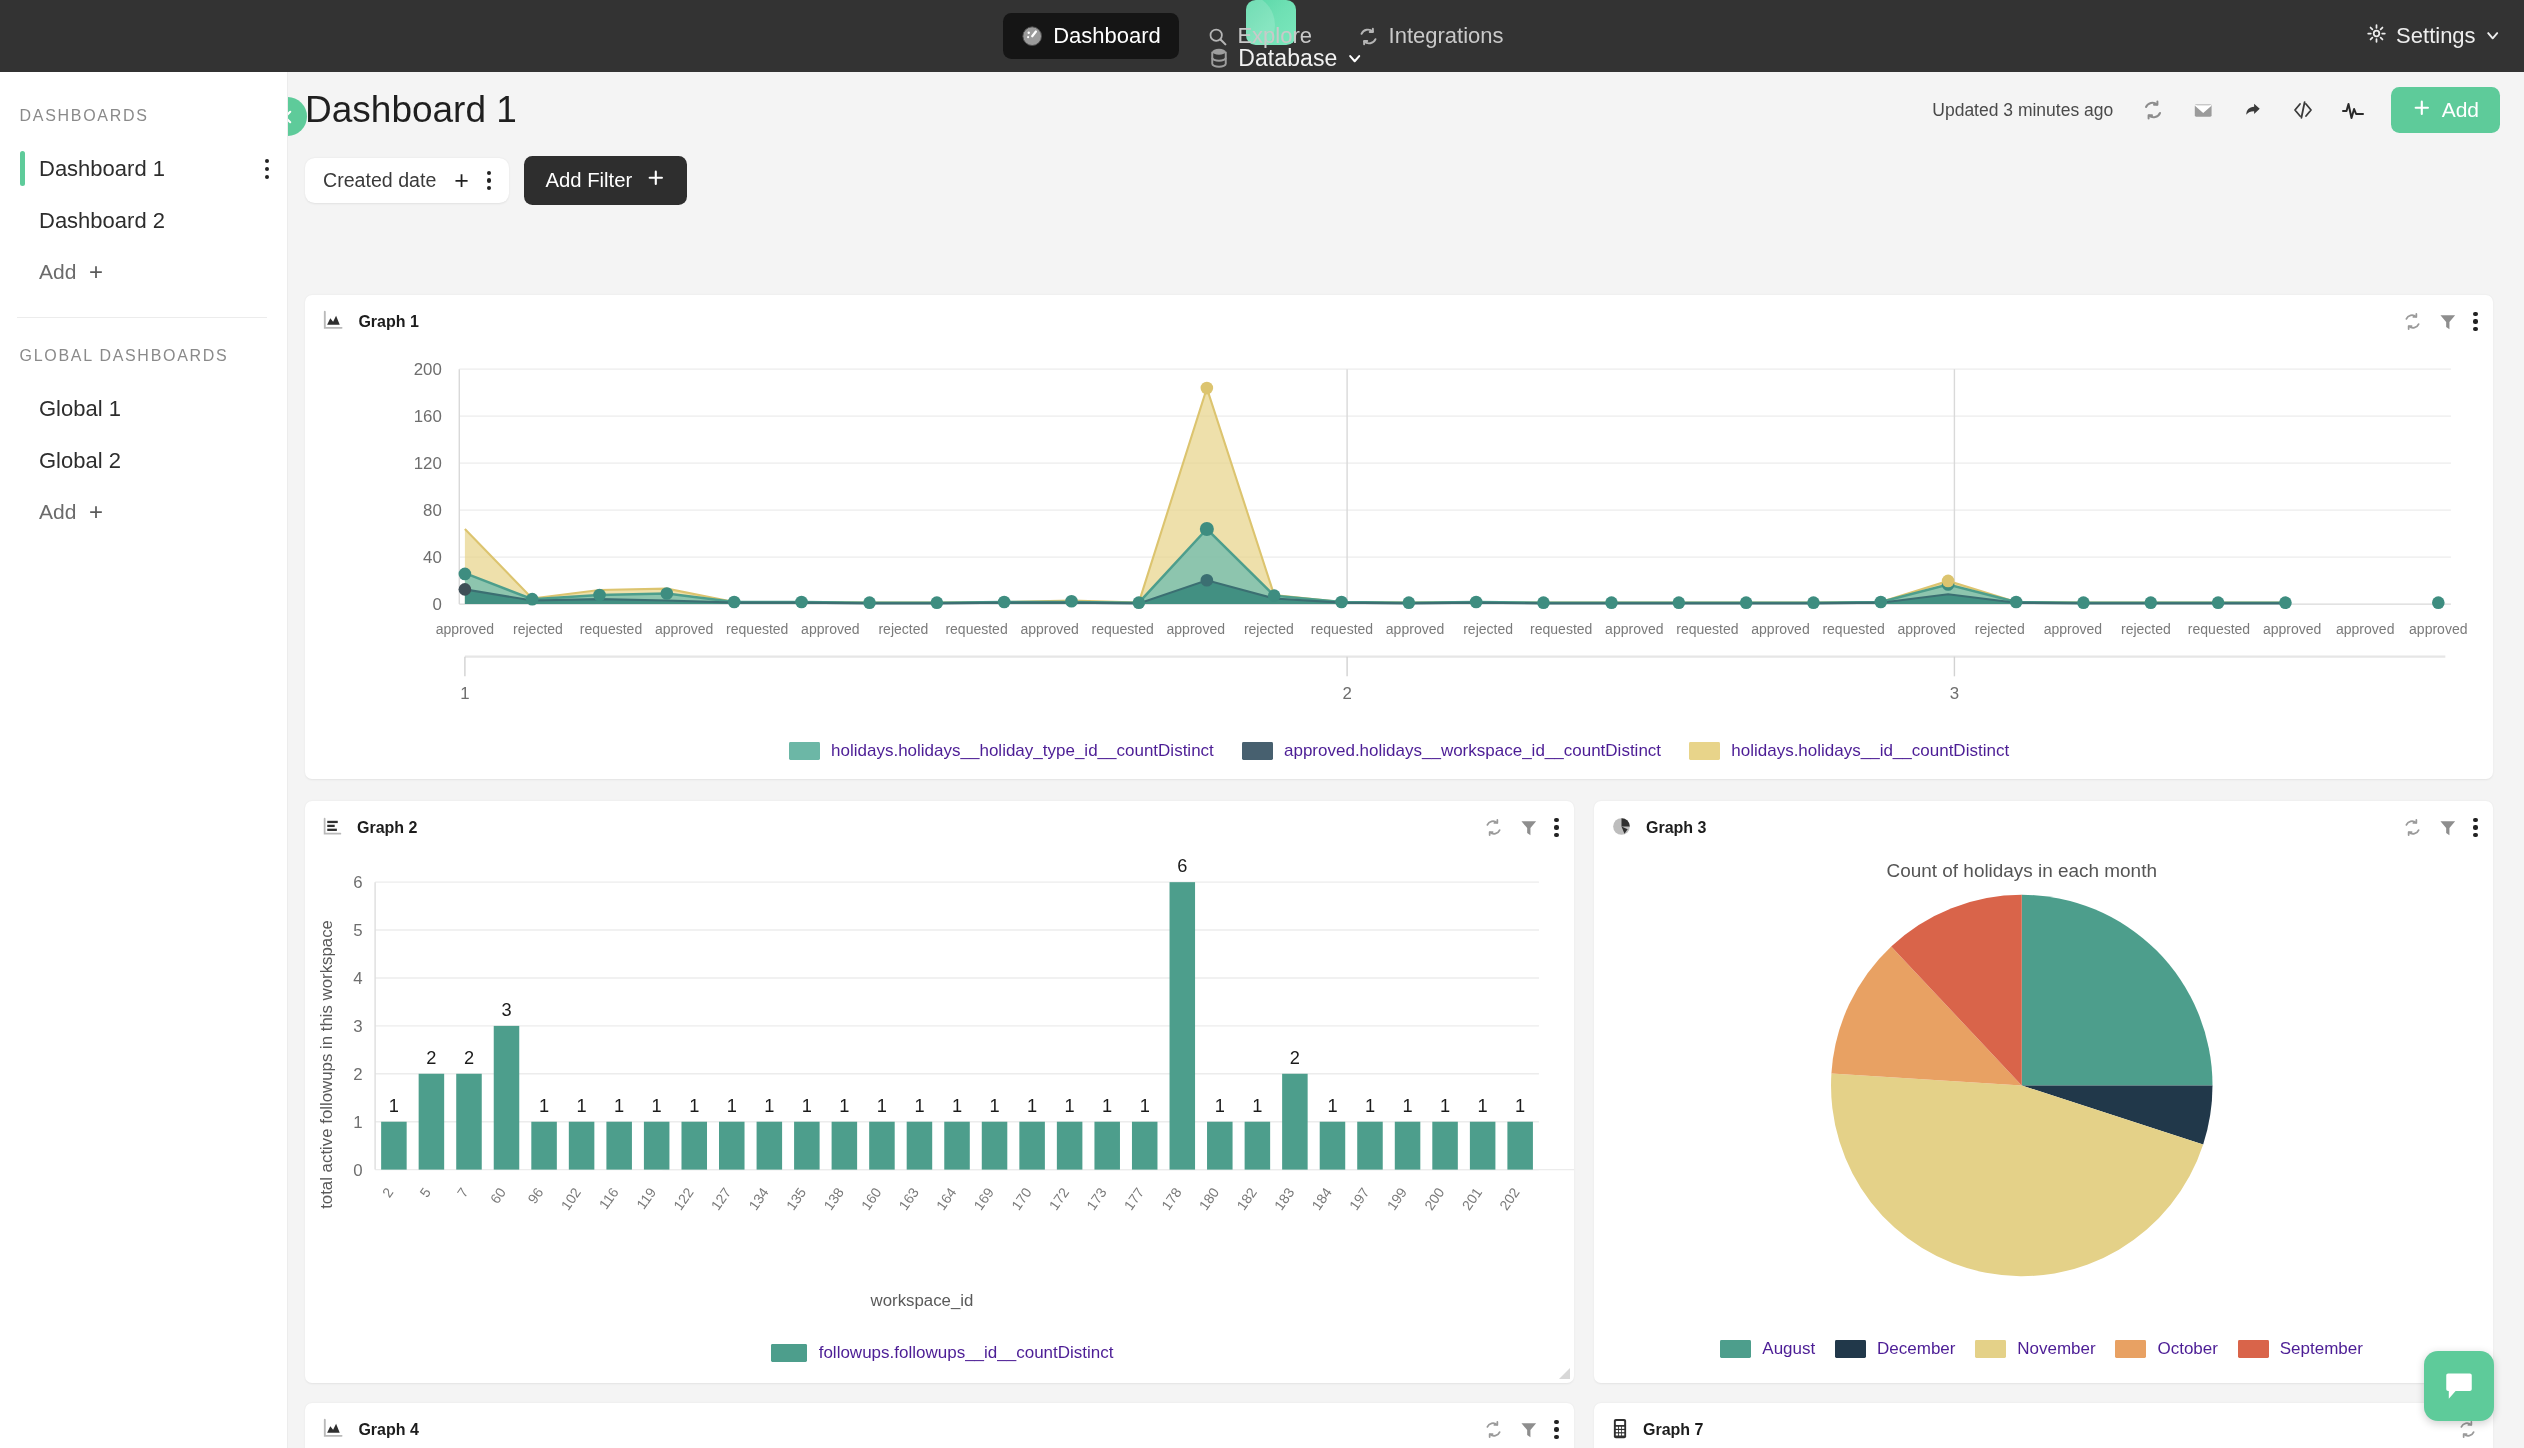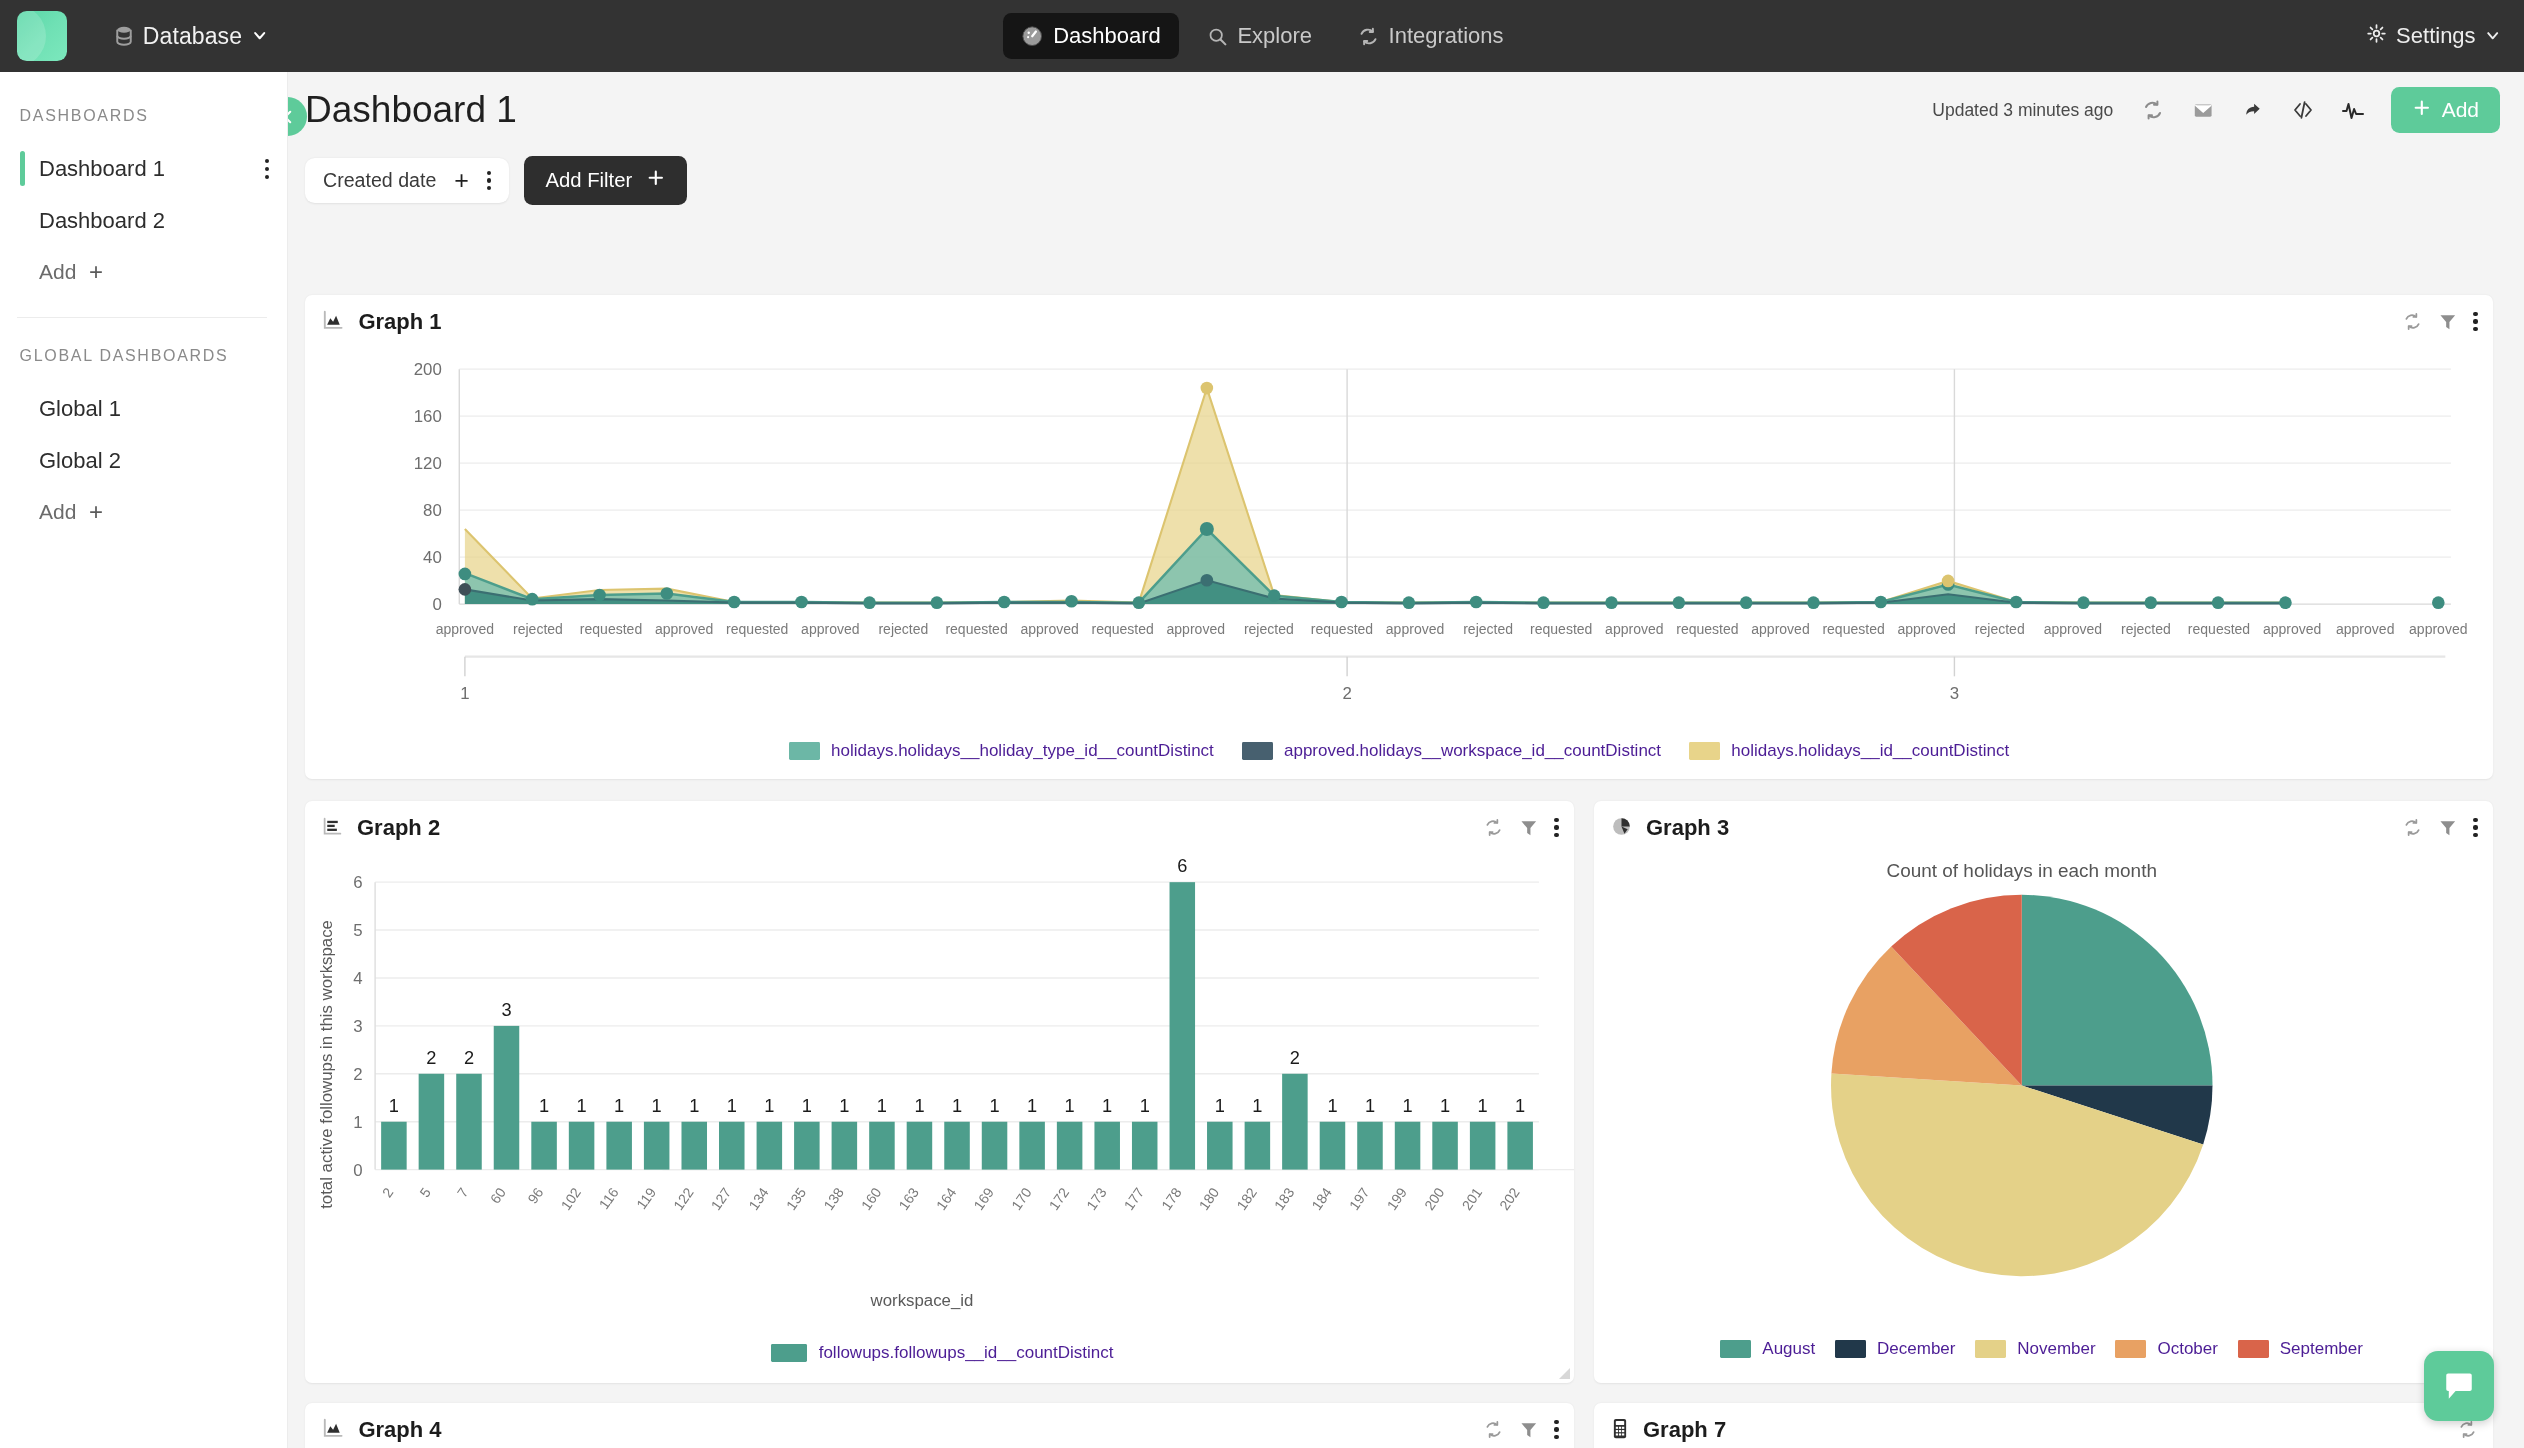--- a/index.html
+++ b/index.html
@@ -6,21 +6,21 @@
   html, body {
     width: 2525px; height: 1449px;
     background: #ffffff;
     font-family: "Liberation Sans", sans-serif;
     overflow: hidden;
   }
 
   
   .topnav {
     position: absolute; top: 0; left: 0; width: 2525px; height: 72px;
-    background: #333333; display: flex; align-items: center;
+    background: #333333; display: flex; align-items: center; flex-direction: column;
   }
   .brand-logo {
     width: 50px; height: 50px; margin-left: 17px; border-radius: 9.8px;
     background: linear-gradient(135deg, #57d6a6 0%, #6fe0b4 50%, #7ce8bd 100%);
     position: relative; overflow: hidden;
   }
   .brand-logo::after {
     content: ""; position: absolute; left: -9.8px; top: -5.6px;
     width: 39px; height: 62px; border-radius: 0 42px 42px 0;
     background: rgba(255,255,255,0.16);
@@ -133,21 +133,21 @@
   
   .card {
     background: #ffffff; border-radius: 7px;
     box-shadow: 0 0.7px 2.1px rgba(0,0,0,.07); position: absolute;
   }
   .card-head {
     height: 53px; display: flex; align-items: center; padding: 0 18px 0 17px;
     position: relative;
   }
   .card-title {
-    font-size: 22px; color: #1c1c1c; font-weight: bold; margin-left: 14px;
+    font-size: 16px; color: #1c1c1c; font-weight: bold; margin-left: 14px;
   }
   .card-tools {
     position: absolute; right: 15.4px; top: 0; height: 53px;
     display: flex; align-items: center; gap: 15.4px;
   }
   .tool { cursor: pointer; display: flex; align-items: center; }
 
   #card-g1 { left: 17px; top: 0px; width: 2188px; height: 484px; }
   #card-g2 { left: 17px; top: 0px; width: 1269px; height: 582px; }
   #card-g3 { left: 1306px; top: 0px; width: 899px; height: 582px; }

